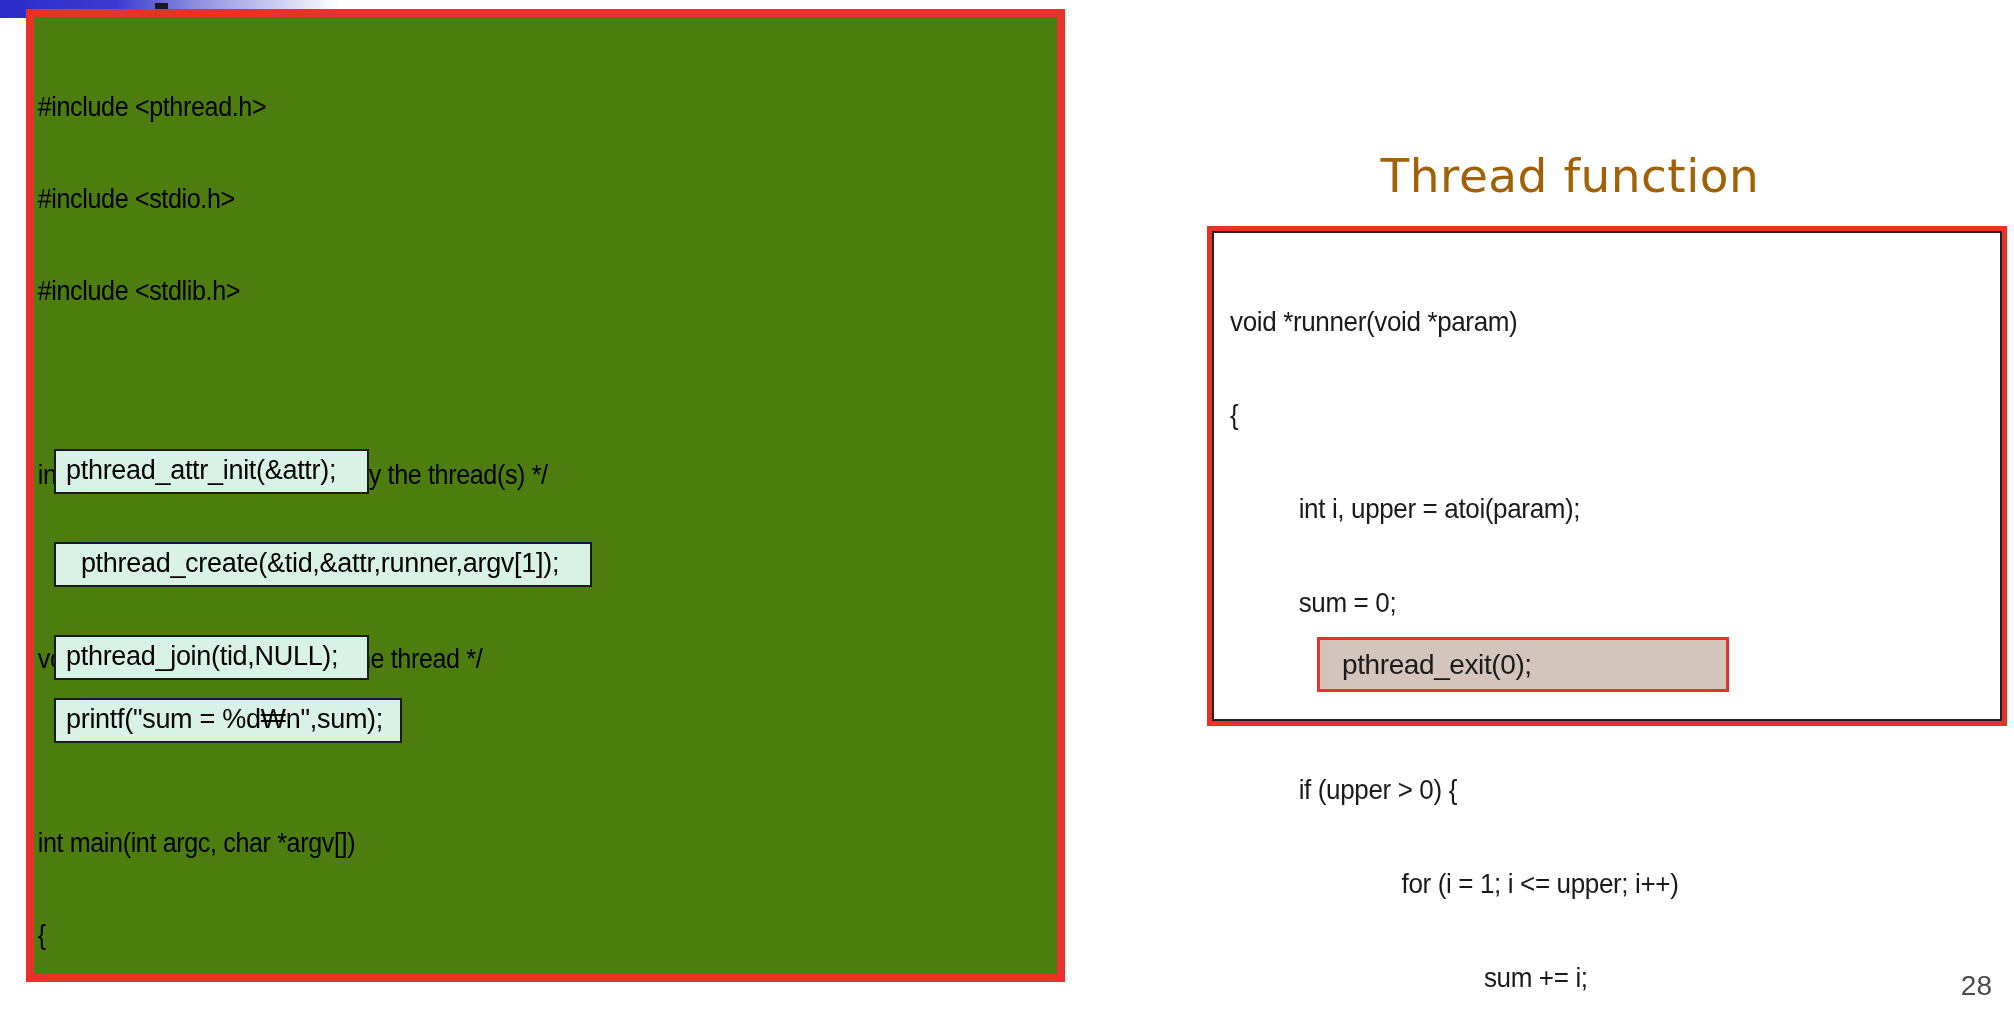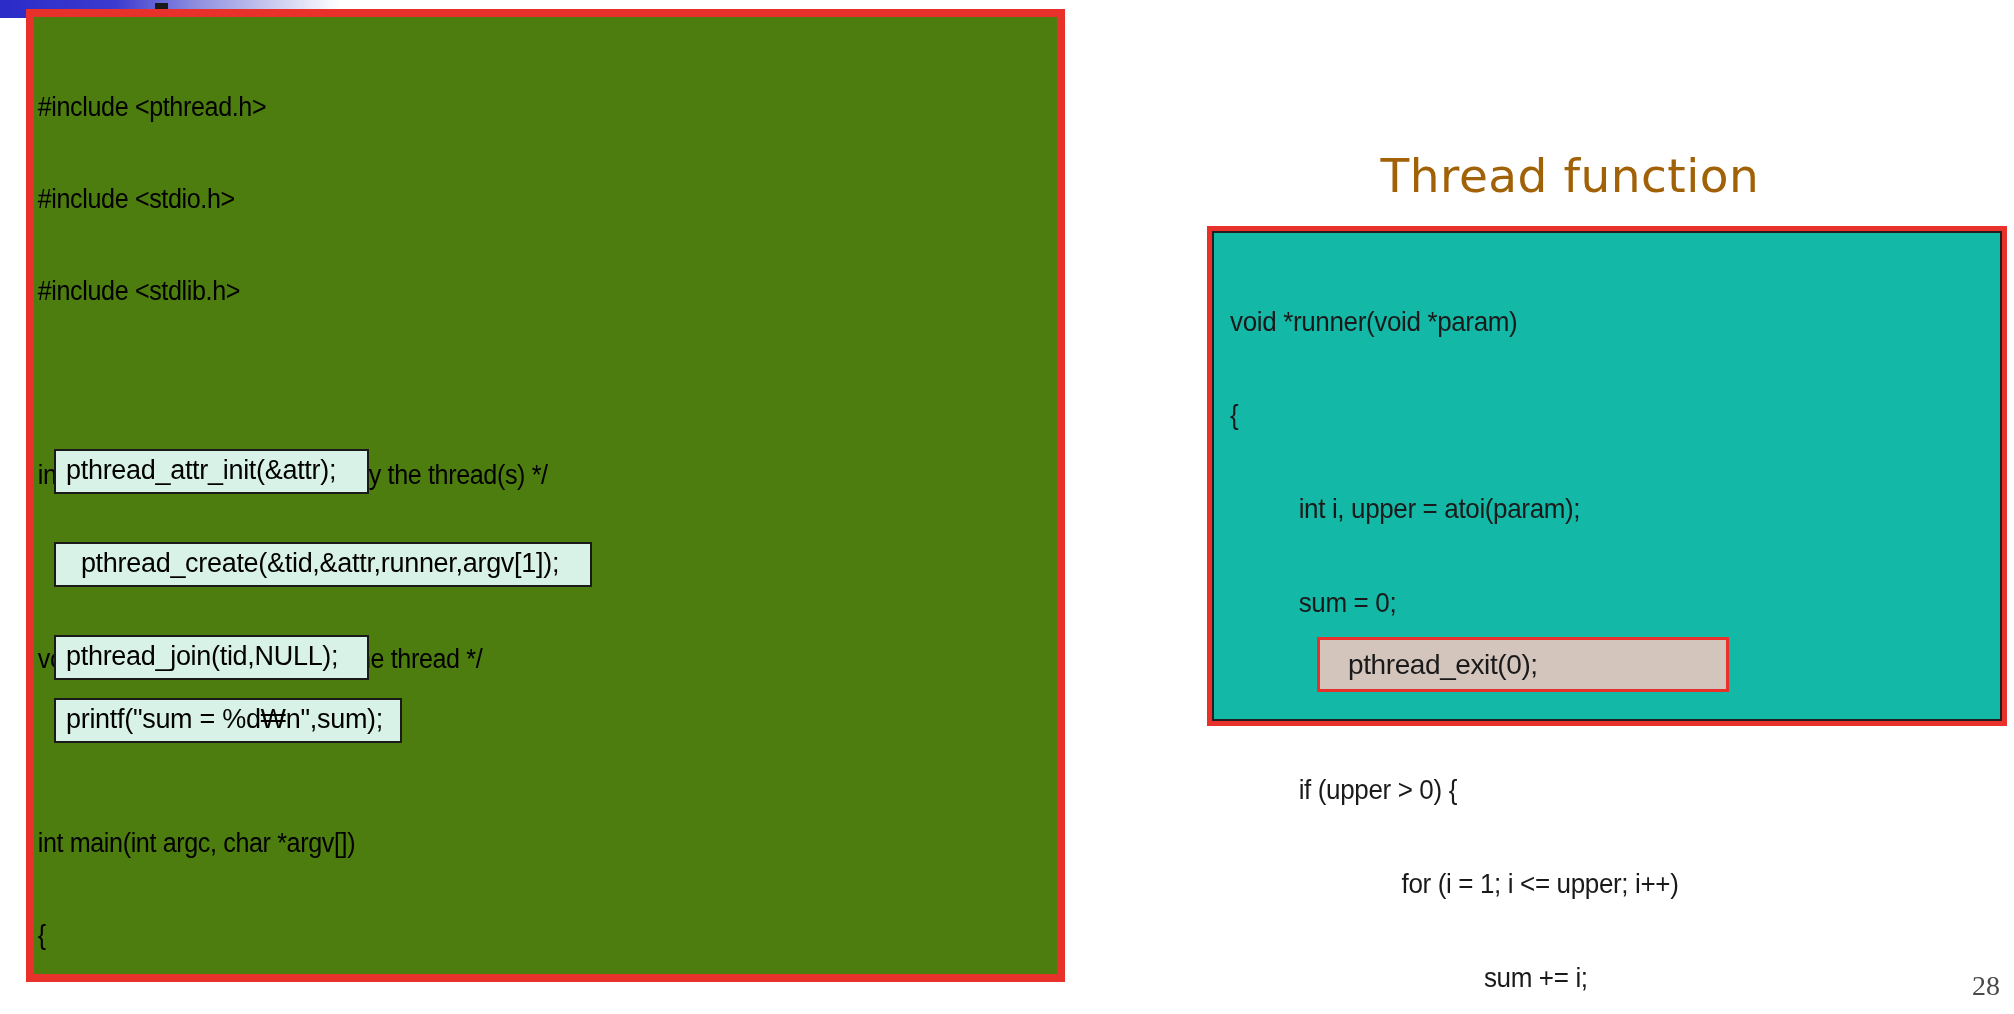--- a/index.html
+++ b/index.html
@@ -96,21 +96,21 @@
     height: 500px;
     box-sizing: border-box;
     border: 5px solid #e8312a;
     background: #d9f2e8;
   }
   #right-panel-inner {
     position: absolute;
     inset: 0;
     box-sizing: border-box;
     border: 2px solid #231f20;
-    background: #14b8a6;
+    background: #ffffff;
   }
   #right-code {
     position: absolute;
     left: 16px;
     top: 10px;
     font-family: "Liberation Sans", sans-serif;
     font-size: 28px;
     line-height: 1.12;
     white-space: pre;
     letter-spacing: -0.4px;
@@ -126,32 +126,32 @@
     left: 1317px;
     top: 637px;
     width: 412px;
     height: 55px;
     box-sizing: border-box;
     background: #d3c4bc;
     border: 3px solid #e8312a;
     font-family: "Liberation Sans", sans-serif;
     font-size: 28px;
     line-height: 49px;
-    padding-left: 28px;
+    padding-left: 22px;
     white-space: pre;
     letter-spacing: -0.4px;
     color: #1a1a1a;
   }
 
   
   #page-number {
     position: absolute;
-    right: 14px;
+    right: 22px;
     bottom: 12px;
-    font-family: Liberation Serif, serif;
+    font-family: Liberation Sans, sans-serif;
     font-size: 28px;
     color: #4a4a4a;
   }
 </style>
 </head>
 <body>
 
 <div id="top-bar"></div>
 
 <div class="handle" style="left:155px; top:3px;"></div>

